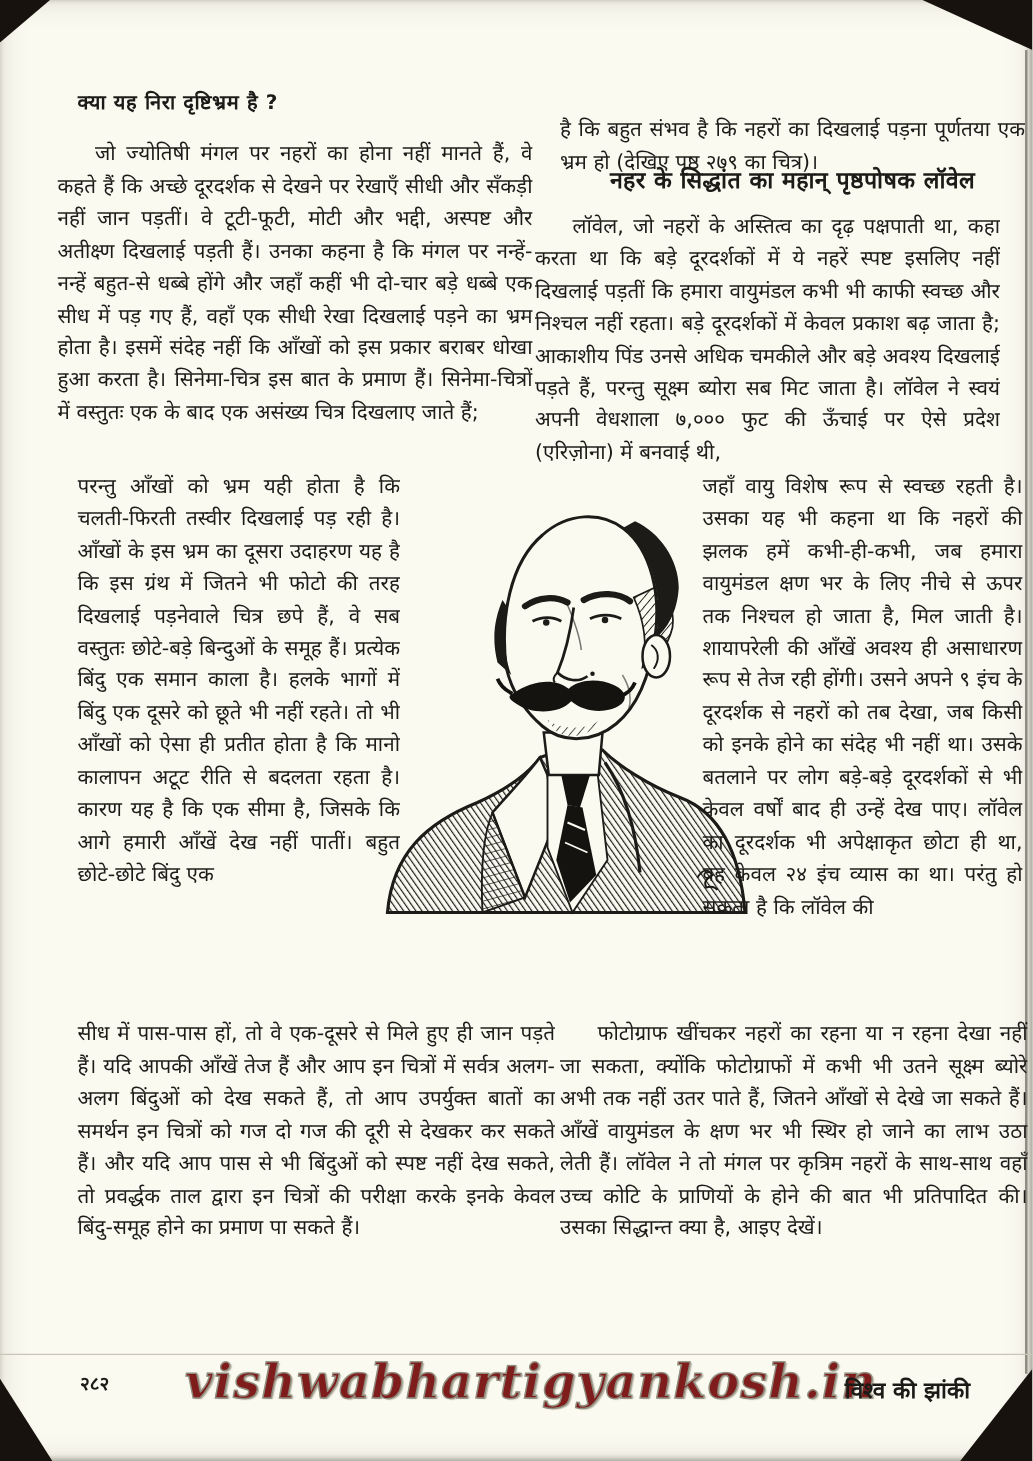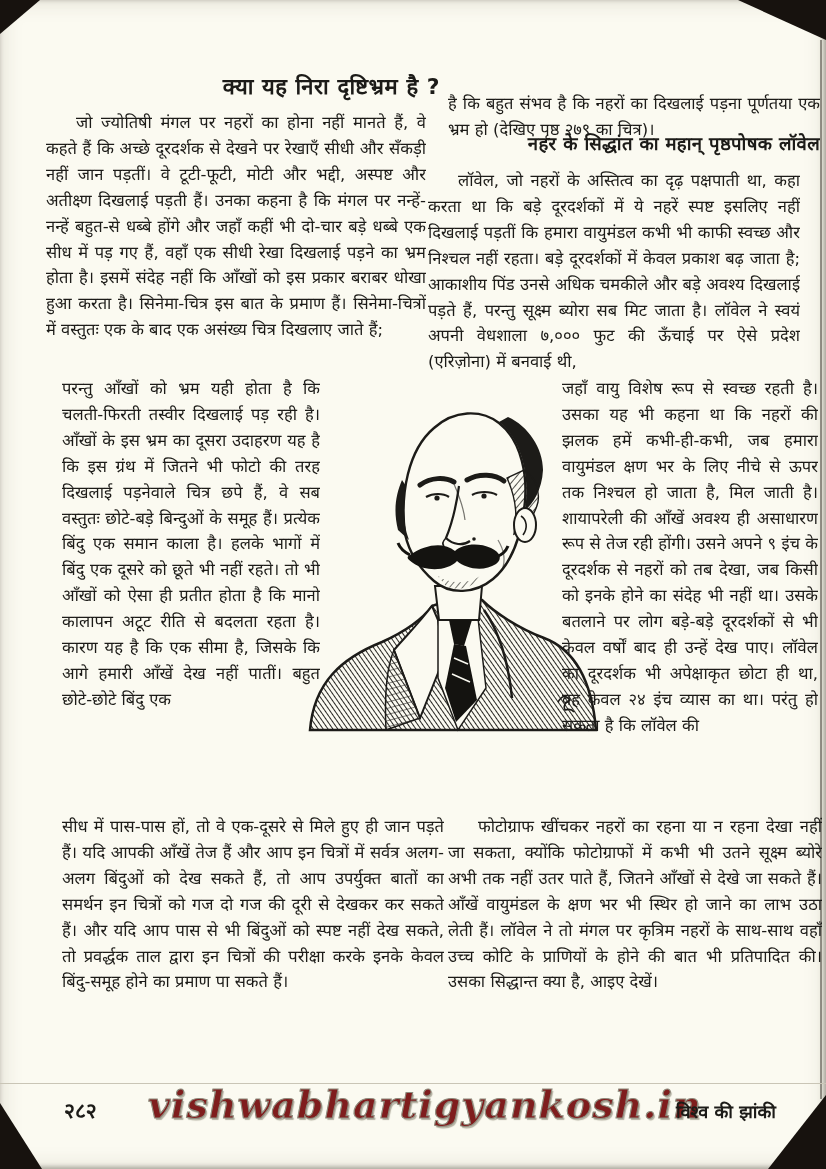--- a/index.html
+++ b/index.html
@@ -12,33 +12,33 @@
   .page{
     position:relative;width:826px;height:1169px;
     background:#fbfaf1;
     box-shadow:inset 0 0 22px rgba(70,62,40,.18), inset -3px 0 4px rgba(40,35,25,.25), inset 0 -3px 4px rgba(40,35,25,.2);
     color:#1c1b18;
     overflow:hidden;
   }
   .blk{position:absolute;overflow:hidden;text-align:justify;}
   .blk p{margin:0;font-size:16.5px;line-height:25.9px;}
   .blk p.indent{text-indent:30px;}
-  h2.col-head{margin:0;font-size:22px;font-weight:bold;text-align:right;letter-spacing:.5px;}
-  h3.col-head{margin:0;font-size:18.5px;font-weight:bold;text-align:right;letter-spacing:.3px;}
+  h2.col-head{margin:0;font-size:16px;font-weight:bold;text-align:left;letter-spacing:.5px;}
+  h3.col-head{margin:0;font-size:18.5px;font-weight:bold;text-align:center;letter-spacing:.3px;}
   .caption{position:absolute;text-align:center;font-size:16.5px;line-height:24px;font-weight:bold;}
   
   .corner{position:absolute;background:#17120e;}
   .c-tl{left:0;top:0;width:40px;height:34px;clip-path:polygon(0 0,100% 0,0 100%);}
   .c-tr{right:0;top:0;width:88px;height:40px;clip-path:polygon(0 0,100% 0,100% 100%);}
   .c-bl{left:0;bottom:0;width:42px;height:66px;clip-path:polygon(0 0,0 100%,100% 100%);}
   .c-br{right:0;bottom:0;width:58px;height:74px;clip-path:polygon(100% 0,100% 100%,0 100%);}
   .edge-right{position:absolute;right:4px;top:40px;bottom:70px;width:2px;background:rgba(35,30,22,.45);}
   .rule{position:absolute;left:0;right:0;top:1083px;height:1px;background:#c9c5b6;}
   
-  .footer-num{position:absolute;left:64px;top:1096px;font-size:21px;font-weight:bold;}
+  .footer-num{position:absolute;left:64px;top:1096px;font-size:15px;font-weight:bold;}
   .footer-title{position:absolute;right:50px;top:1099px;font-size:18px;font-weight:bold;text-align:center;}
   .watermark{
     position:absolute;left:148px;top:1082px;width:540px;text-align:center;
     font-family:"DejaVu Serif",serif;font-style:italic;font-weight:bold;
     font-size:38px;letter-spacing:1px;
     color:#7f1d1d;
     -webkit-text-stroke:1.1px #8f8c7e;
     text-shadow:1.5px 1.5px 1px #b4b1a2, -0.5px -0.5px 0 #cfccbe;
     white-space:nowrap;
   }

